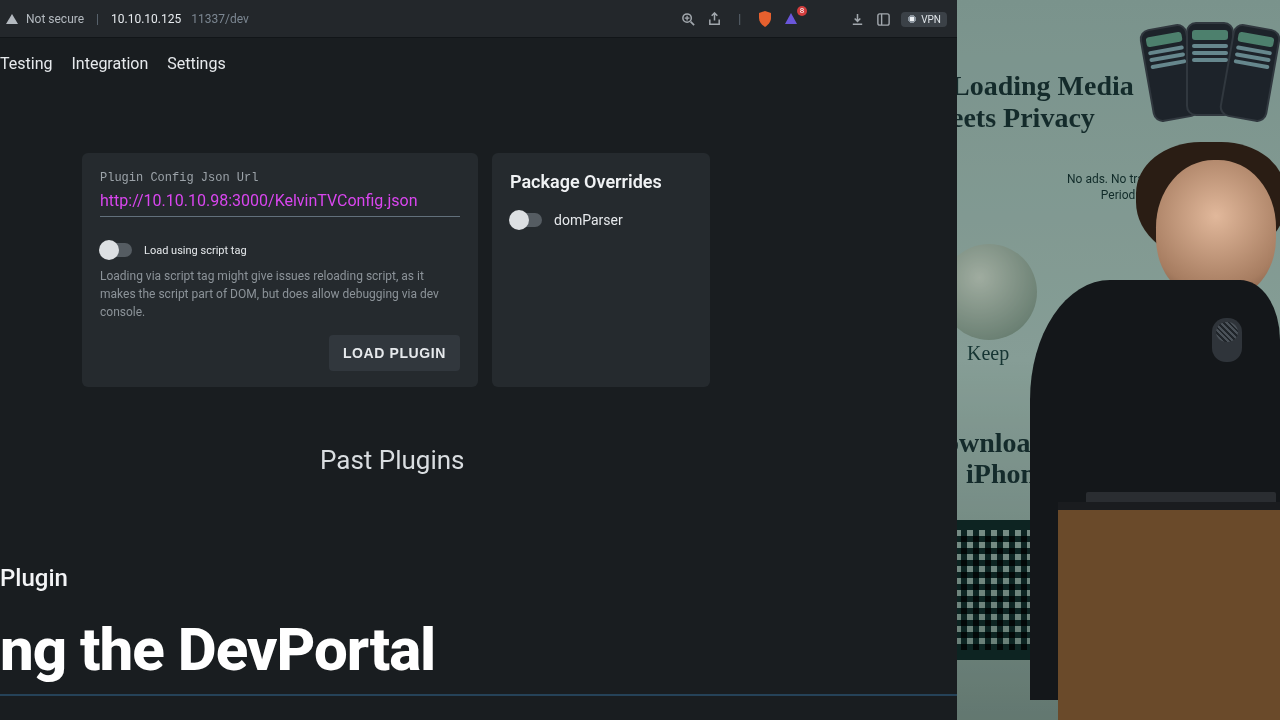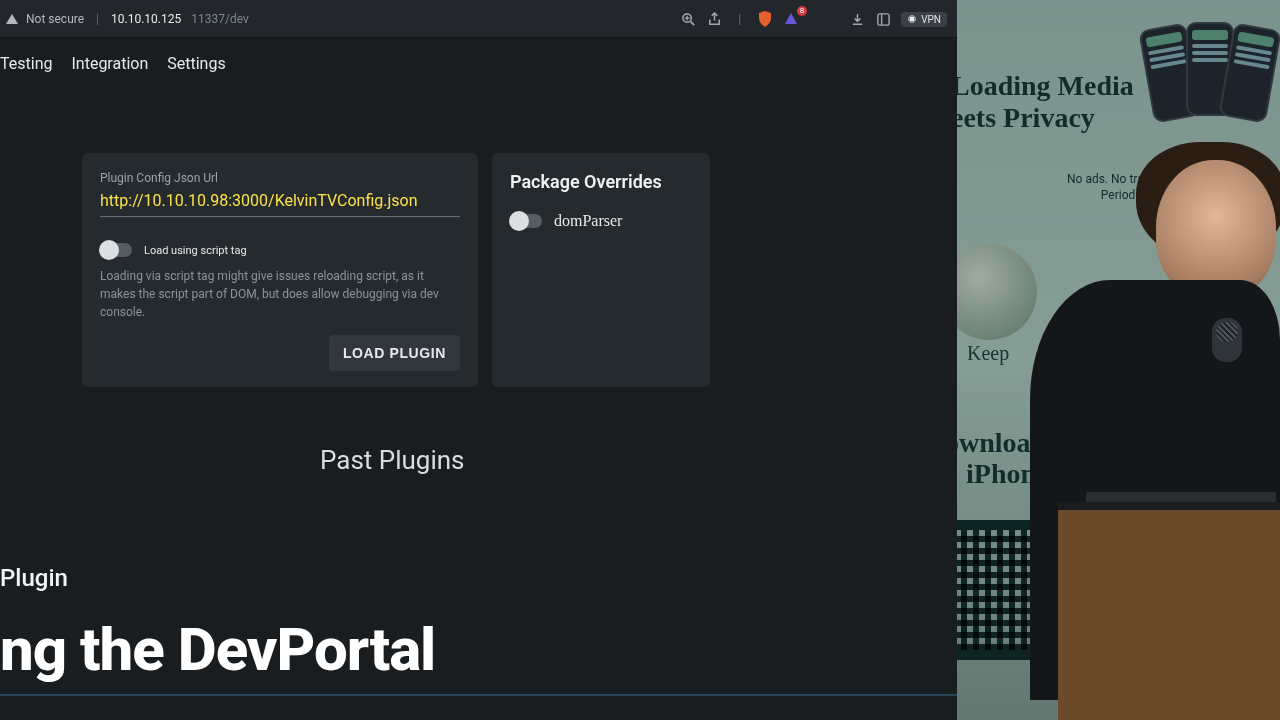--- a/index.html
+++ b/index.html
@@ -93,27 +93,28 @@
   box-sizing:border-box;
 }
 .card-load {
   width: 396px;
   padding: 18px 18px 16px 18px;
 }
 .field-label {
   font-size: 12px;
   color:#9ca3a9;
   margin-bottom: 4px;
+  font-family: Liberation Mono, monospace;
 }
 .url-input {
   width:100%;
   background:transparent;
   border:none;
   border-bottom:1px solid #62707b;
-  color:#fde047;
+  color:#d946ef;
   font-size:16px;
   padding:2px 0 6px 0;
   outline:none;
   font-family:inherit;
 }
 .toggle-row { display:flex; align-items:center; gap:12px; margin-top:26px; }
 .toggle {
   position:relative; width:32px; height:14px;
   background:#555c62; border-radius:10px;
 }
@@ -365,21 +366,21 @@
         <button class="load-btn">LOAD PLUGIN</button>
       </div>
     </div>
 
     <div class="card card-pkg">
       <div class="pkg-title">Package Overrides</div>
       <div class="pkg-toggle-row">
         <div class="toggle">
           <div class="toggle-knob"></div>
         </div>
-        <span class="toggle-label" style="font-size:16px;font-family:Liberation Serif, serif;">domParser</span>
+        <span class="toggle-label" style="font-size:14px;">domParser</span>
       </div>
     </div>
   </div>
 
   <div class="past-head">Past Plugins</div>
 
   <div class="overlay-eyebrow">Plugin</div>
   <div class="overlay-headline">ng the DevPortal</div>
   <div class="overlay-rule"></div>
 </div>

